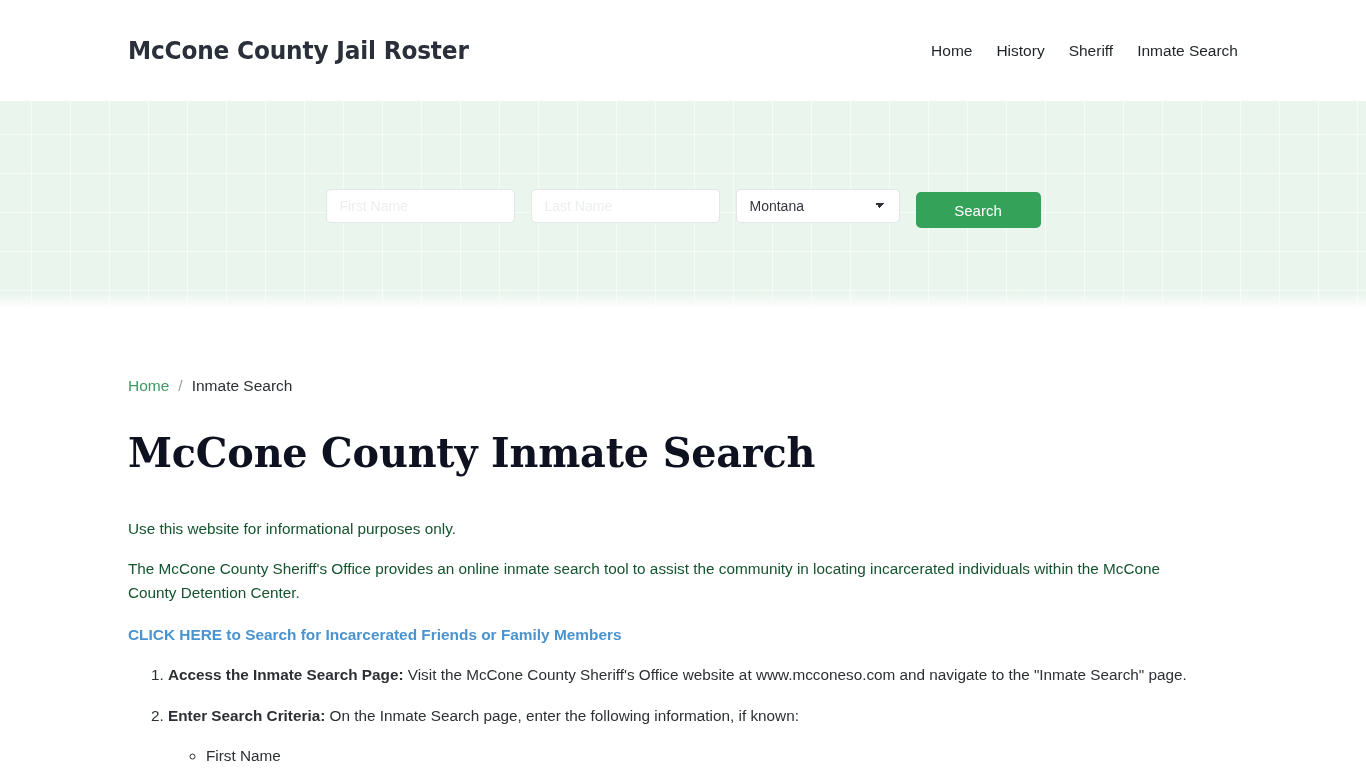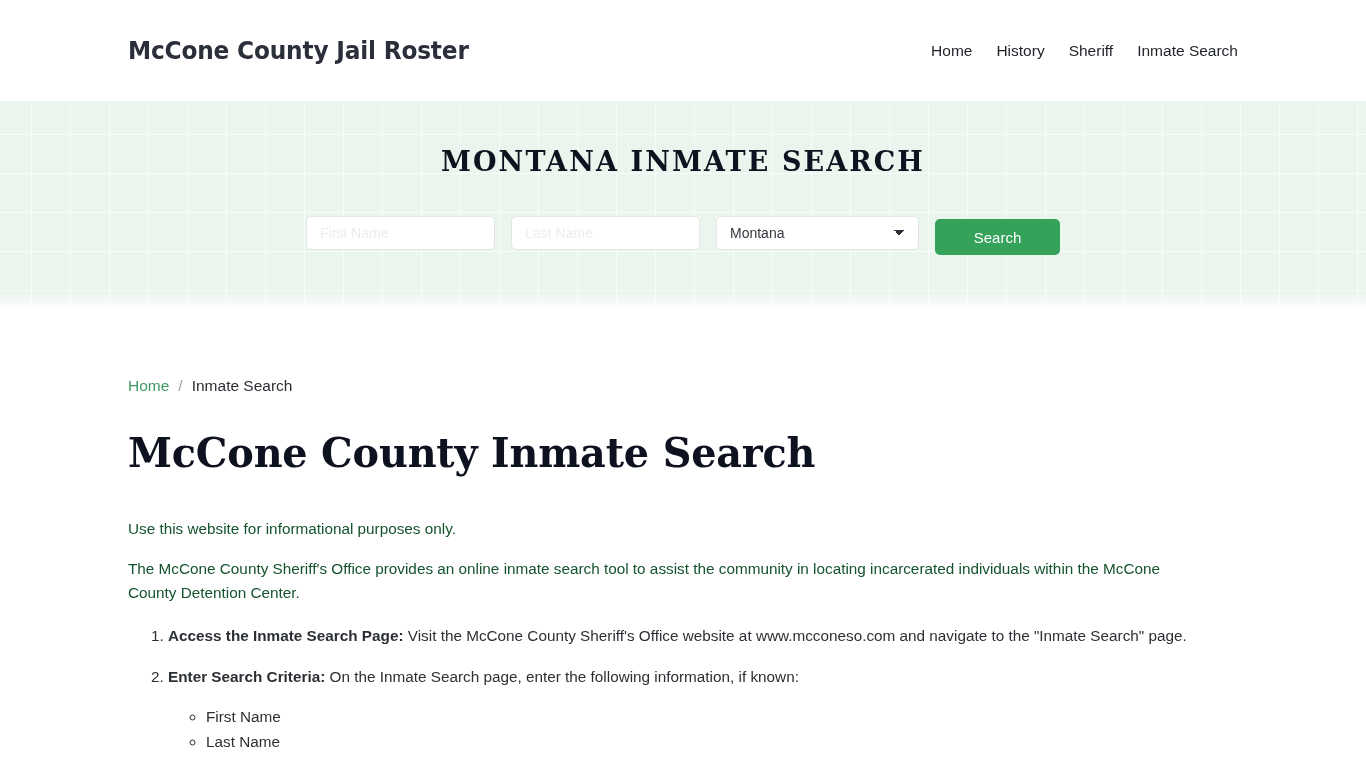--- a/index.html
+++ b/index.html
@@ -101,21 +101,21 @@
     border-radius: 5px;
     font-family: "Liberation Sans", sans-serif;
     font-size: 14px;
     color: #3a3f45;
     padding: 0 13px;
     outline: none;
   }
   .field::placeholder { color: #eceeed; }
   .field-first, .field-last { width: 189px; }
   .field-state {
-    width: 203px;
+    width: 164px;
     appearance: none;
     -webkit-appearance: none;
     background-image:
       linear-gradient(45deg, transparent 50%, #2d3238 50%),
       linear-gradient(135deg, #2d3238 50%, transparent 50%);
     background-position:
       calc(100% - 19px) calc(50% - 1px),
       calc(100% - 14px) calc(50% - 1px);
     background-size: 5px 5px, 5px 5px;
     background-repeat: no-repeat;
@@ -221,21 +221,20 @@
   <a class="brand" href="#">McCone County Jail Roster</a>
   <nav class="main-nav">
     <a class="nav-link" href="#">Home</a>
     <a class="nav-link" href="#">History</a>
     <a class="nav-link" href="#">Sheriff</a>
     <a class="nav-link" href="#">Inmate Search</a>
   </nav>
 </header>
 
 <section class="hero">
-  <h1 class="hero-title">MONTANA INMATE SEARCH</h1>
 
   <form class="search-form">
     <input class="field field-first" type="text" placeholder="First Name" style="">
     <input class="field field-last" type="text" placeholder="Last Name" style="">
     <select class="field field-state">
       <option>Montana</option>
     </select>
     <button class="search-button" type="button">Search</button>
   </form>
 </section>
@@ -247,20 +246,21 @@
     <span class="breadcrumb-sep">/</span>
     <span class="breadcrumb-current">Inmate Search</span>
   </div>
 
   <h2 class="page-title">McCone County Inmate Search</h2>
 
   <p class="body-text p-intro">Use this website for informational purposes only.</p>
 
   <p class="body-text p-desc">The McCone County Sheriff's Office provides an online inmate search tool to assist the community in locating incarcerated individuals within the McCone County Detention Center.</p>
 
+  <a class="cta-link" href="#">CLICK HERE to Search for Incarcerated Friends or Family Members</a>
 
   <ol class="steps">
     <li>
       <span class="step-label">Access the Inmate Search Page:</span><span> Visit the McCone County Sheriff's Office website at www.mcconeso.com and navigate to the "Inmate Search" page.</span>
     </li>
     <li>
       <span class="step-label">Enter Search Criteria:</span><span> On the Inmate Search page, enter the following information, if known:</span>
       <ul class="sub-list">
         <li>First Name</li>
         <li>Last Name</li>

